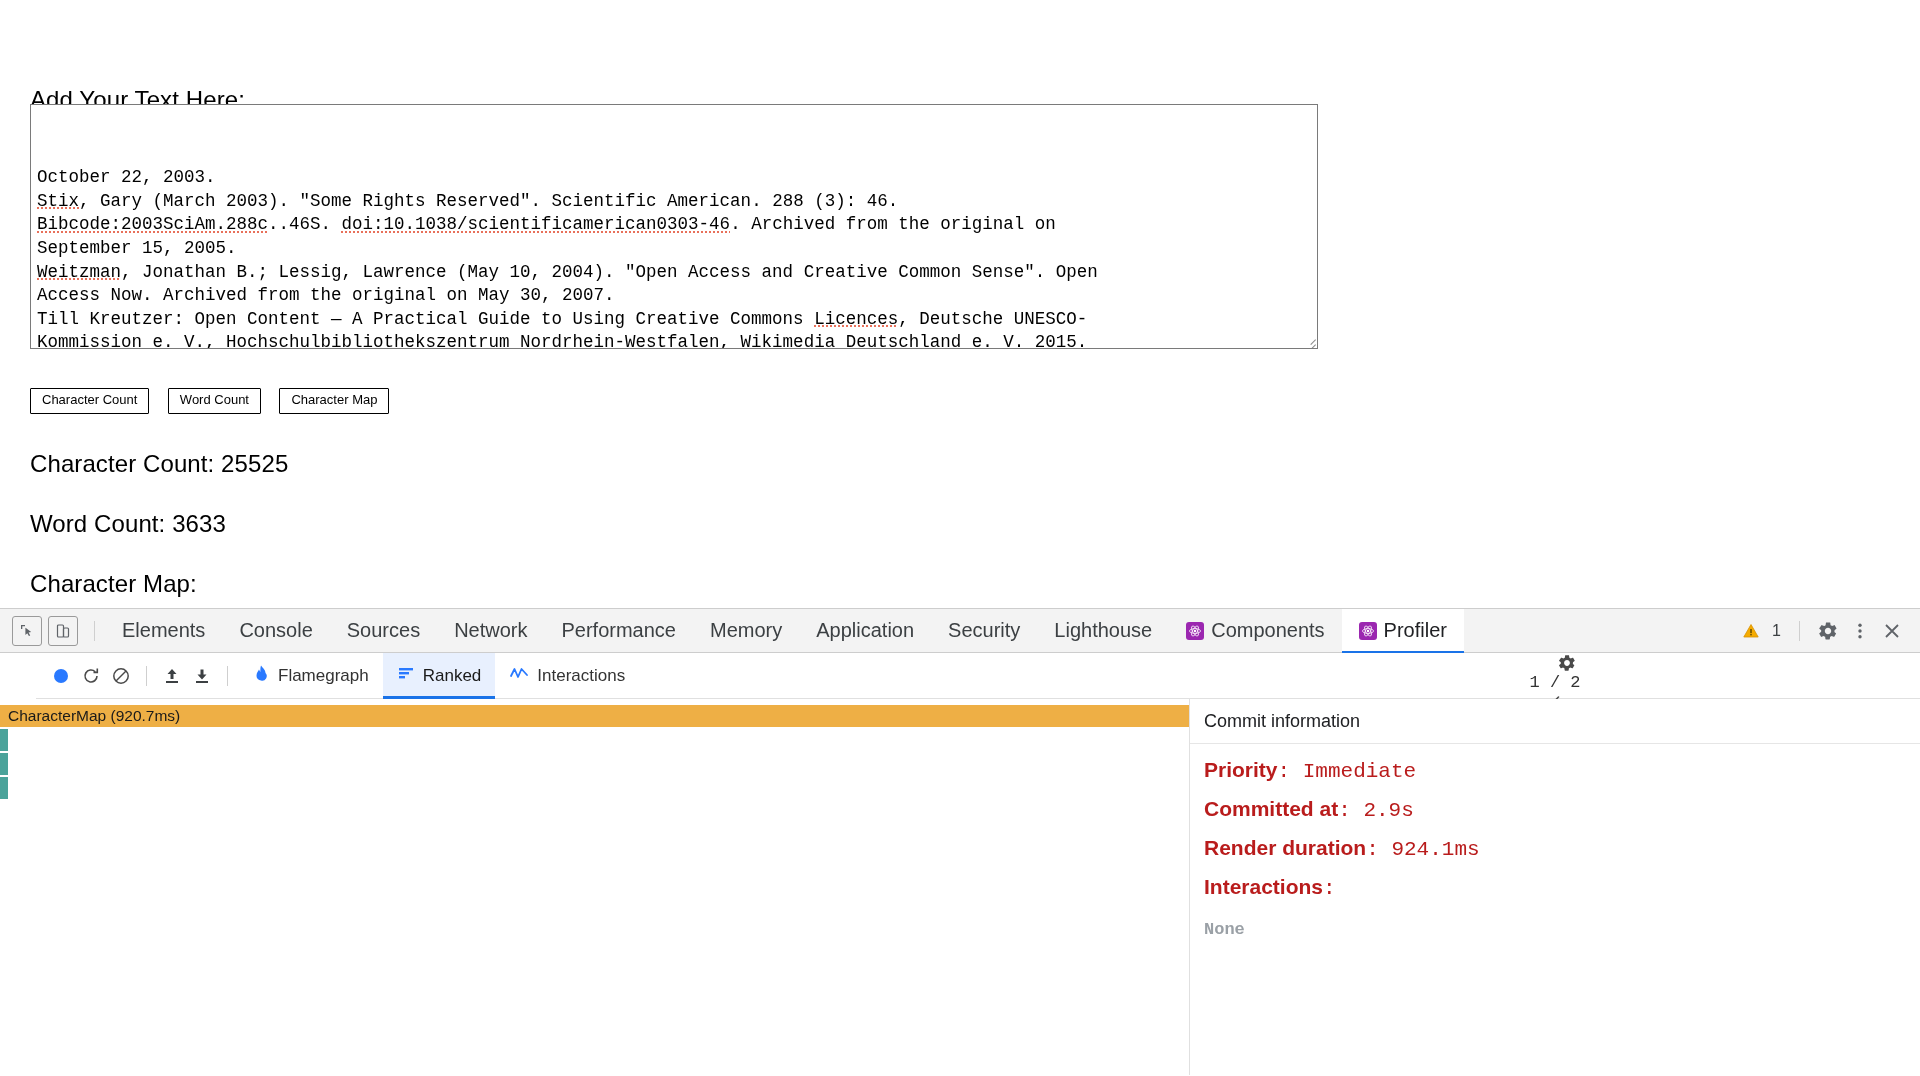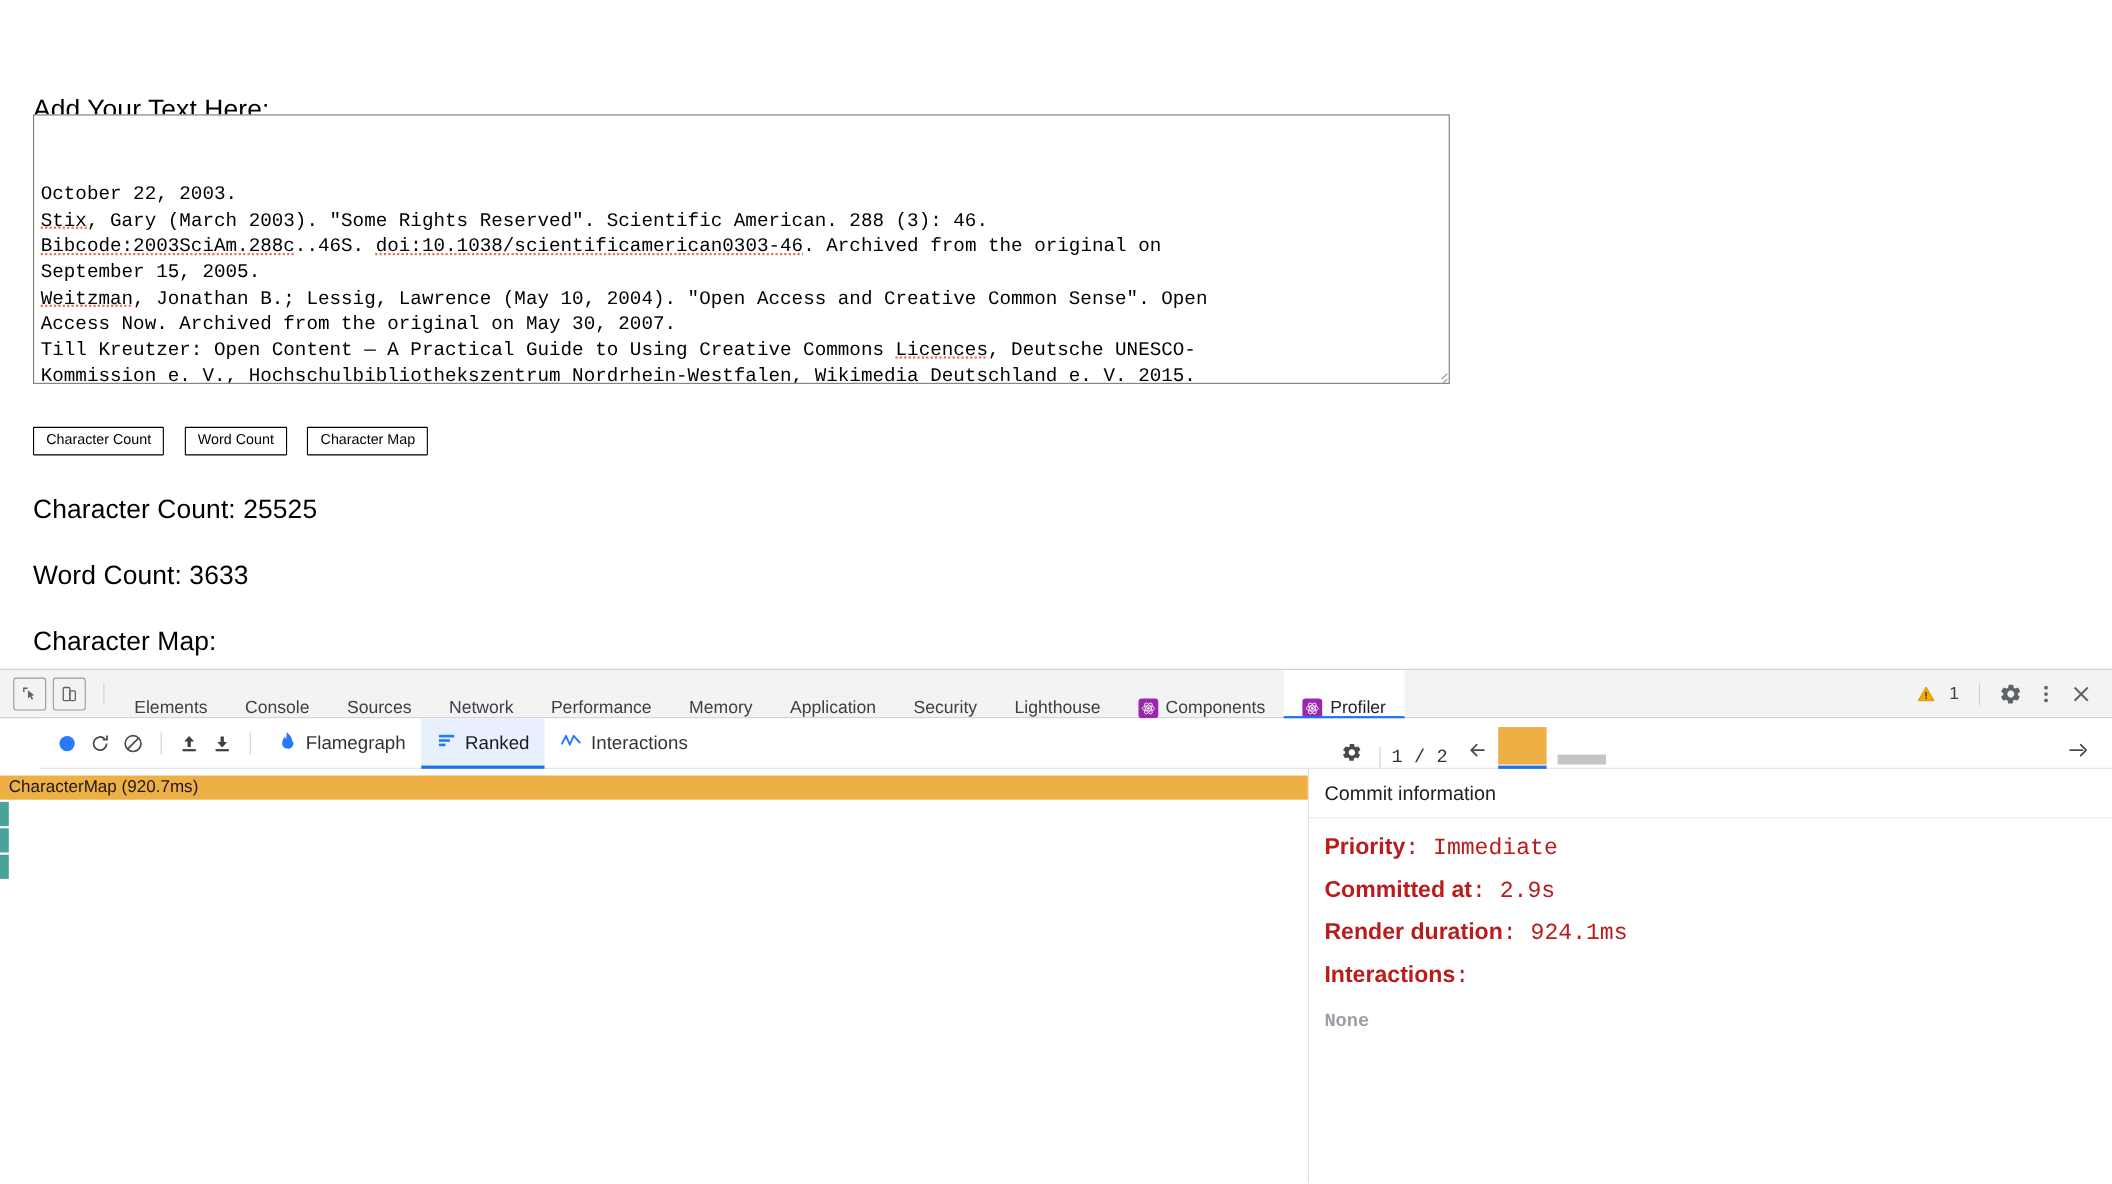--- a/index.html
+++ b/index.html
@@ -123,23 +123,23 @@
     width: 28px; height: 28px;
     display: flex; align-items: center; justify-content: center;
     border-radius: 3px;
     cursor: pointer;
   }
   .icon-btn.boxed { border: 1px solid #9a9a9a; }
   .vdiv { width: 1px; height: 20px; background: #cfcfcf; margin: 0 10px; }
 
   .dt-tabs { display: flex; align-items: stretch; height: 44px; }
   .dt-tab {
-    display: flex; align-items: flex-end; gap: 7px;
+    display: flex; align-items: center; gap: 7px;
     padding: 0 17px;
-    font-size: 16px;
+    font-size: 20px;
     color: #3c4043;
     cursor: pointer;
     position: relative;
     white-space: nowrap;
   }
   .dt-tab.active { background: #ffffff; color: #202124; }
   .dt-tab.active:after {
     content: "";
     position: absolute; left: 0; right: 0; bottom: -1px;
     height: 3px; background: #1a73e8;
@@ -190,22 +190,23 @@
   .prof-tab.active { background: #e8f0fe; color: #1a1a1a; justify-content: flex-end; }
   .prof-tab.active:after {
     content: "";
     position: absolute; left: 0; right: 0; bottom: 0;
     height: 3px; background: #1a73e8;
   }
   .prof-right {
     position: absolute;
     right: 0; top: 0;
     height: 46px;
-    display: flex; align-items: flex-end;
+    display: flex; align-items: center;
     width: 730px;
+    flex-direction: column;
   }
   .snapshot-counter { font-family: "Liberation Mono", monospace; font-size: 17px; color: #333; }
   .arrow-btn { width: 34px; height: 34px; display: flex; align-items: center; justify-content: center; cursor: pointer; }
   .snapshot-strip {
     position: relative;
     height: 46px;
     display: flex;
     align-items: flex-end;
     gap: 10px;
     padding-bottom: 4px;

